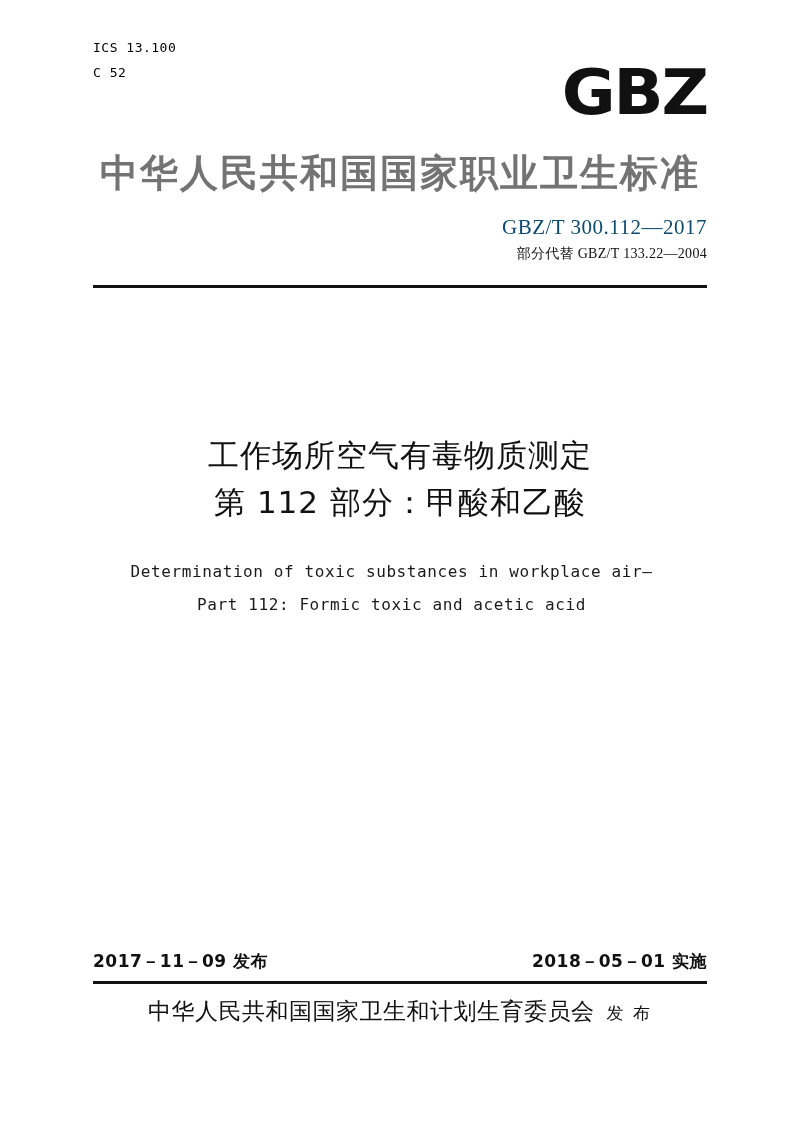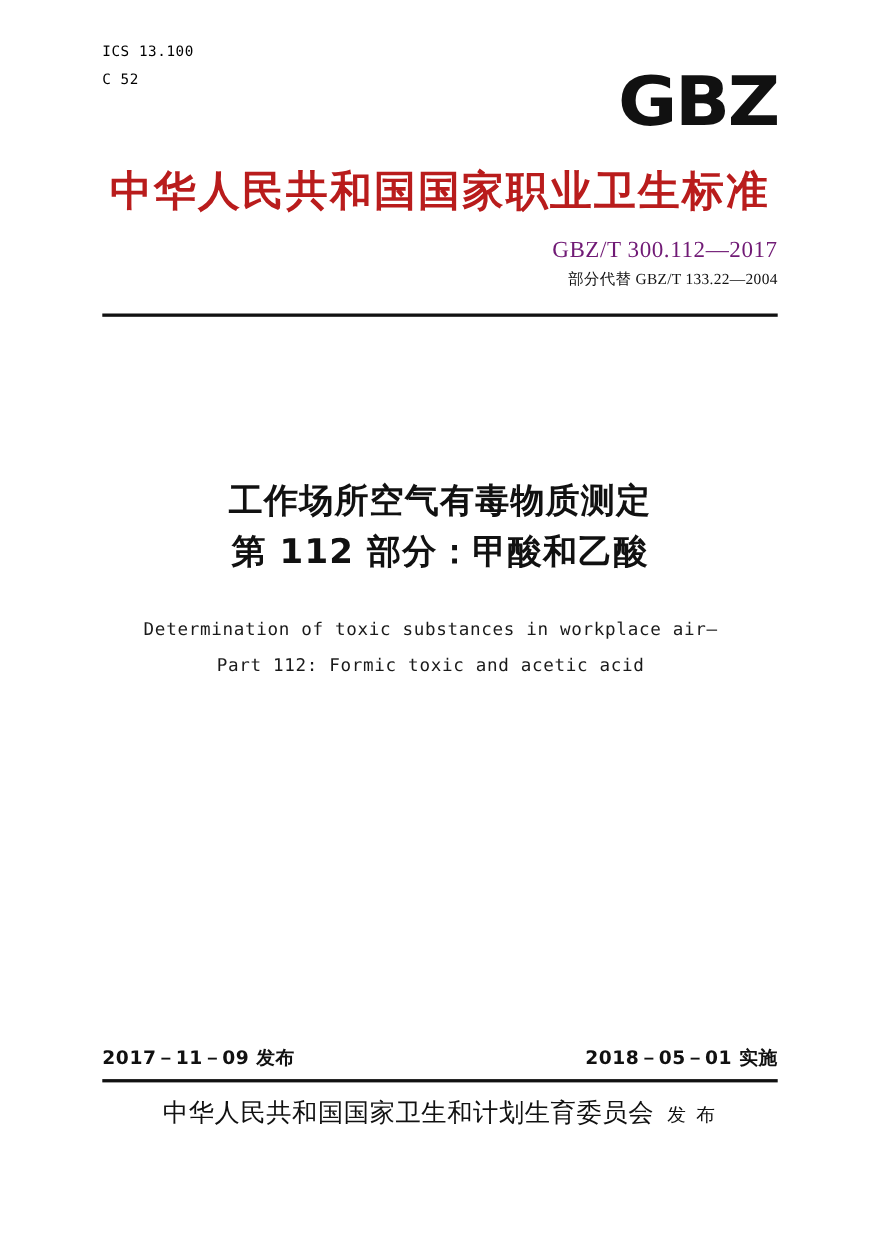--- a/index.html
+++ b/index.html
@@ -53,33 +53,33 @@
   .std-title {
     position: absolute;
     left: 0;
     right: 0;
     top: 148px;
     text-align: center;
     font-family: "DejaVu Sans", sans-serif;
     font-weight: bold;
     font-size: 38px;
     letter-spacing: 2px;
-    color: #b91c1c;
+    color: #737373;
   }
 
   
   .std-code {
     position: absolute;
     right: 93px;
     top: 215px;
     text-align: right;
     font-family: "Liberation Serif", serif;
     font-size: 21px;
     letter-spacing: 0.5px;
-    color: #701a75;
+    color: #0c4a6e;
   }
   .std-replace {
     position: absolute;
     right: 93px;
     top: 245px;
     text-align: right;
     font-family: "Liberation Serif", serif;
     font-size: 14px;
     letter-spacing: 0.3px;
     color: #111;
@@ -96,21 +96,21 @@
   }
 
   
   .doc-title {
     position: absolute;
     left: 0;
     right: 0;
     top: 432px;
     text-align: center;
     font-family: "DejaVu Sans", sans-serif;
-    font-weight: bold;
+    font-weight: normal;
     font-size: 31px;
     line-height: 1.5;
     letter-spacing: 1px;
     color: #111;
   }
   .doc-title .line2 { letter-spacing: 1px; }
 
   .doc-title-en {
     position: absolute;
     left: 0;

